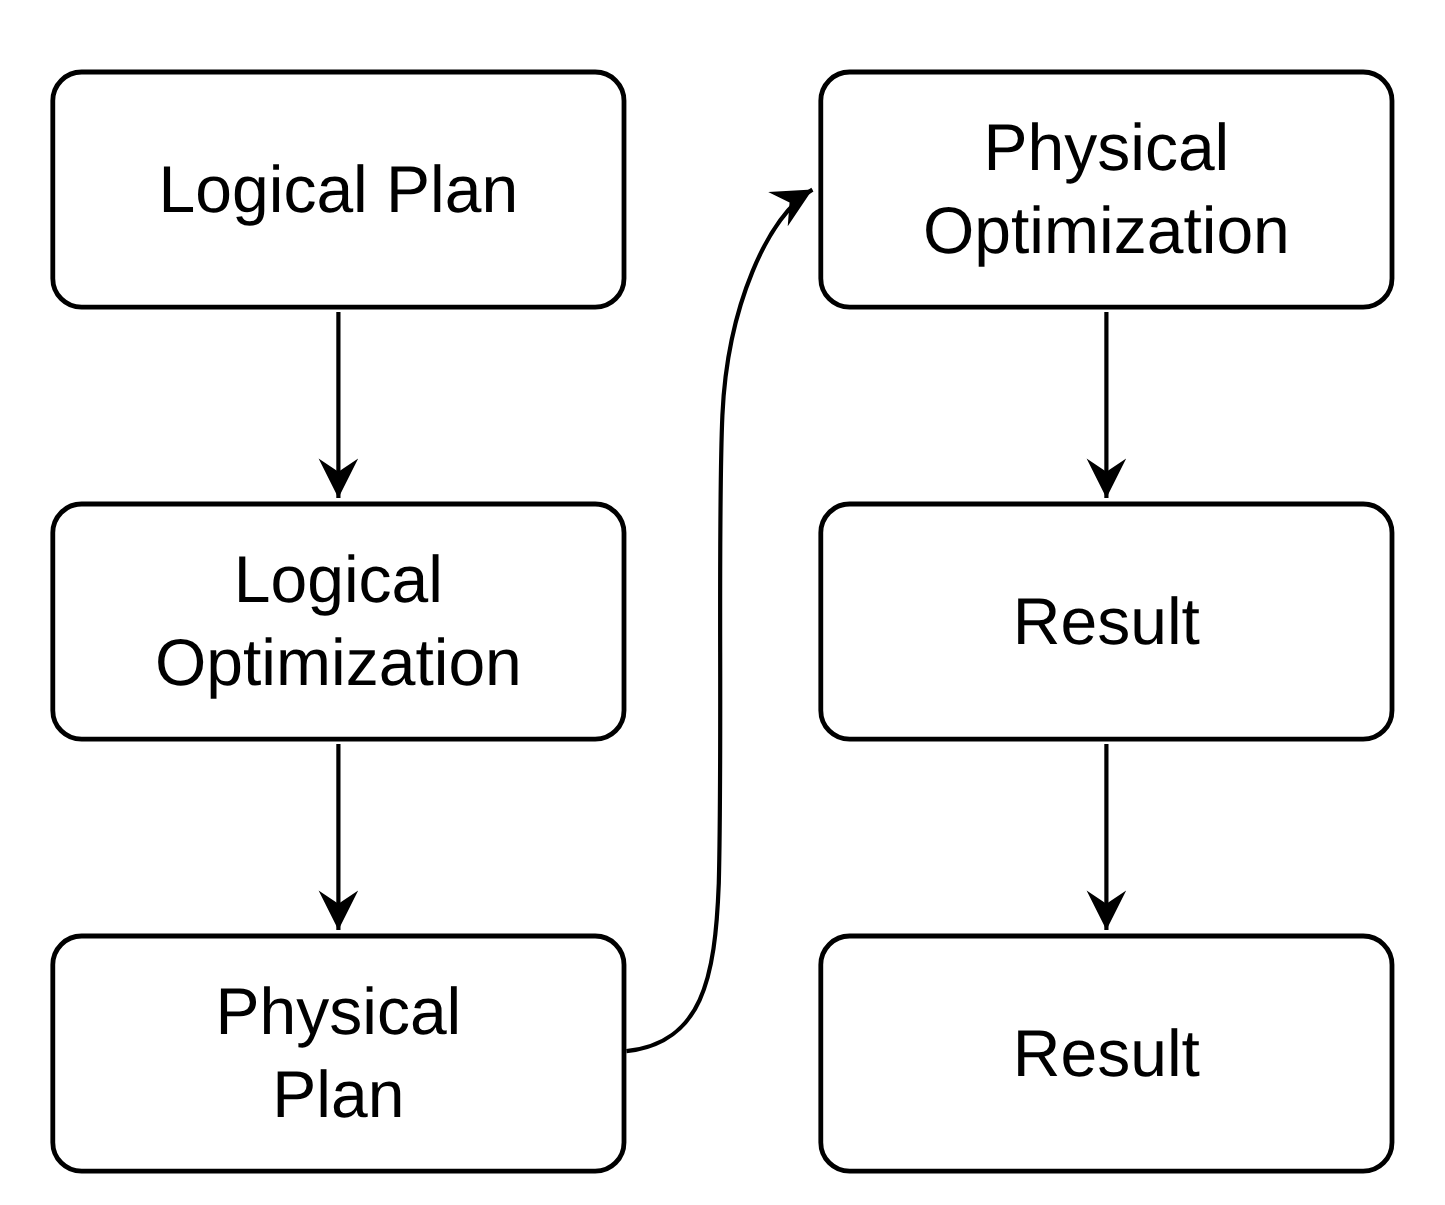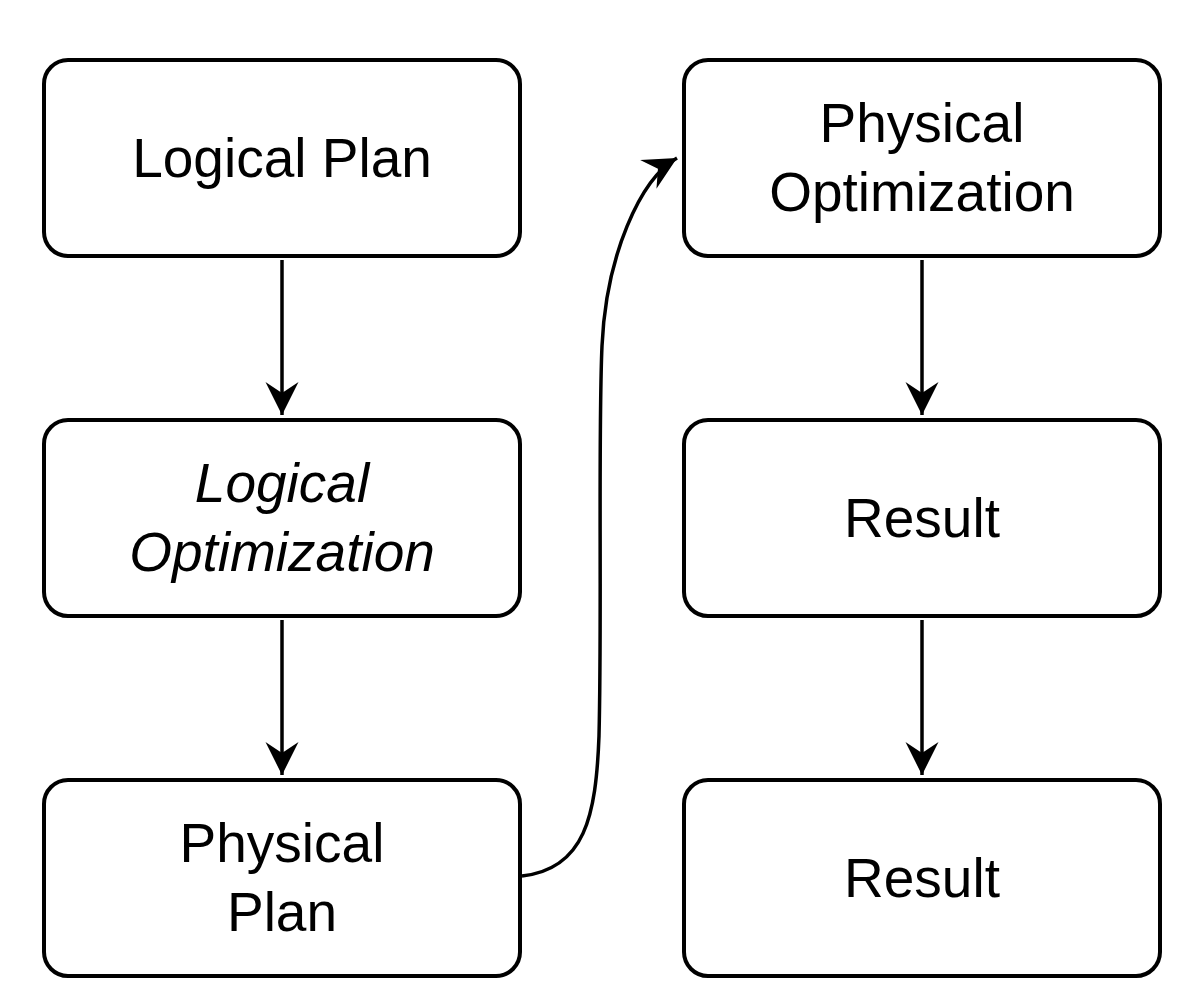--- a/index.html
+++ b/index.html
@@ -44,21 +44,21 @@
   }
   .node .label {
     font-size: 55px;
     line-height: 1.25;
     color: #000000;
     text-align: center;
     white-space: pre-line;
   }
   
   #node-logical-plan          { left: 42px;  top: 42px;  }
-  #node-logical-optimization  { left: 42px;  top: 402px; font-style: italic; }
+  #node-logical-optimization  { left: 42px;  top: 402px; }
   #node-physical-plan         { left: 42px;  top: 762px; }
   #node-physical-optimization { left: 682px; top: 42px;  }
   #node-execute               { left: 682px; top: 402px; }
   #node-result                { left: 682px; top: 762px; justify-content: center; }
 </style>
 </head>
 <body>
 
 <div class="canvas">
 

